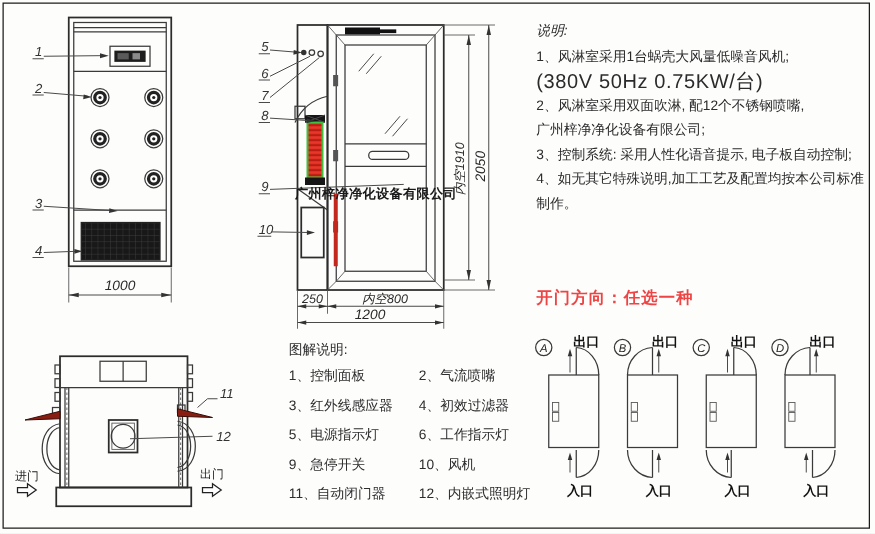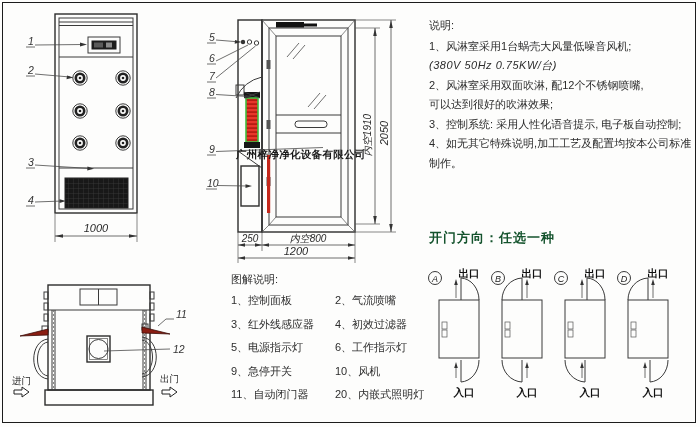--- a/index.html
+++ b/index.html
@@ -8,23 +8,23 @@
   .frame{position:absolute;left:2px;top:2px;right:4px;bottom:4px;border:1.5px solid #1c1c1c;pointer-events:none;}
   svg{position:absolute;overflow:visible;}
   svg text{font-family:"Liberation Sans","DejaVu Sans",sans-serif;fill:#2e2e2e;}
   .callout{font-style:italic;font-size:10.5px;fill:#333;}
   .dimtxt{font-style:italic;font-size:11px;fill:#2a2a2a;}
   .dimtxt-s{font-style:italic;font-size:10px;fill:#2a2a2a;}
   .cjk-s{font-size:9.5px;fill:#222;}
   .opt-big{font-size:10.5px;font-weight:bold;fill:#111;}
   .opt-letter{font-size:9px;font-style:italic;fill:#222;}
   .notes{position:absolute;left:429px;top:16px;width:268px;font-size:11px;line-height:19.5px;color:#2b2b2b;}
-  .notes .t{margin-bottom:1px;}
-  .notes .ln-volt{font-style:italic;font-size:11px;letter-spacing:0.5px;}
-  .dd-title{position:absolute;left:429px;top:229px;font-size:13px;font-weight:bold;color:#14532d;letter-spacing:1px;}
+  .notes .t{margin-bottom:1px;font-style:italic;}
+  .notes .ln-volt{font-size:16px;letter-spacing:0.5px;}
+  .dd-title{position:absolute;left:429px;top:229px;font-size:13px;font-weight:bold;color:#ef4444;letter-spacing:1px;}
   .legend{position:absolute;left:231px;top:272px;width:198px;font-size:11px;color:#2d2d2d;}
   .legend .t{margin-bottom:6px;}
   .legend .grid{display:grid;grid-template-columns:104px 92px;row-gap:8.5px;font-style:italic;}
   .legend .grid span{font-style:normal;}
   .watermark{position:absolute;left:236px;top:148px;font-size:10.5px;font-weight:bold;color:#191919;
              letter-spacing:0.3px;white-space:nowrap;z-index:6;}
   .ink{stroke:#3a3a3a;fill:none;stroke-width:1;}
   .ink2{stroke:#2c2c2c;fill:none;stroke-width:1.4;}
   .thin{stroke:#555;fill:none;stroke-width:0.7;}
   .lead{stroke:#4a4a4a;fill:none;stroke-width:0.8;}
@@ -299,21 +299,21 @@
       <text class="cjk-s" x="152" y="120">出门</text>
       <polygon points="154,128 162,128 162,125 169,130 162,135 162,132 154,132" fill="#fff" stroke="#222" stroke-width="1"></polygon>
     </g>
   </svg>
 
   <div class="notes">
     <div class="t">说明:</div>
     <div>1、风淋室采用1台蜗壳大风量低噪音风机;</div>
     <div class="ln-volt">(380V  50Hz  0.75KW/台)</div>
     <div>2、风淋室采用双面吹淋, 配12个不锈钢喷嘴,</div>
-    <div>可以达到很好的吹淋效果;</div>
+    <div>广州梓净净化设备有限公司;</div>
     <div>3、控制系统: 采用人性化语音提示, 电子板自动控制;</div>
     <div>4、如无其它特殊说明,加工工艺及配置均按本公司标准制作。</div>
   </div>
 
   <div class="dd-title">开门方向：任选一种</div>
 
   <svg style="left:426px;top:262px;" width="64" height="150" viewBox="0 0 64 150">
     <circle class="ink" cx="9" cy="16" r="6.5"></circle>
     <text class="opt-letter" x="9" y="19.5" text-anchor="middle">A</text>
     <text class="opt-big" x="43" y="15" text-anchor="middle">出口</text>
@@ -390,17 +390,17 @@
     <div class="grid">
       <span>1、控制面板</span>
       <span>2、气流喷嘴</span>
       <span>3、红外线感应器</span>
       <span>4、初效过滤器</span>
       <span>5、电源指示灯</span>
       <span>6、工作指示灯</span>
       <span>9、急停开关</span>
       <span>10、风机</span>
       <span>11、自动闭门器</span>
-      <span>20、内嵌式照明灯</span>
+      <span>12、内嵌式照明灯</span>
     </div>
   </div>
 
 </div>
 
 </body></html>

